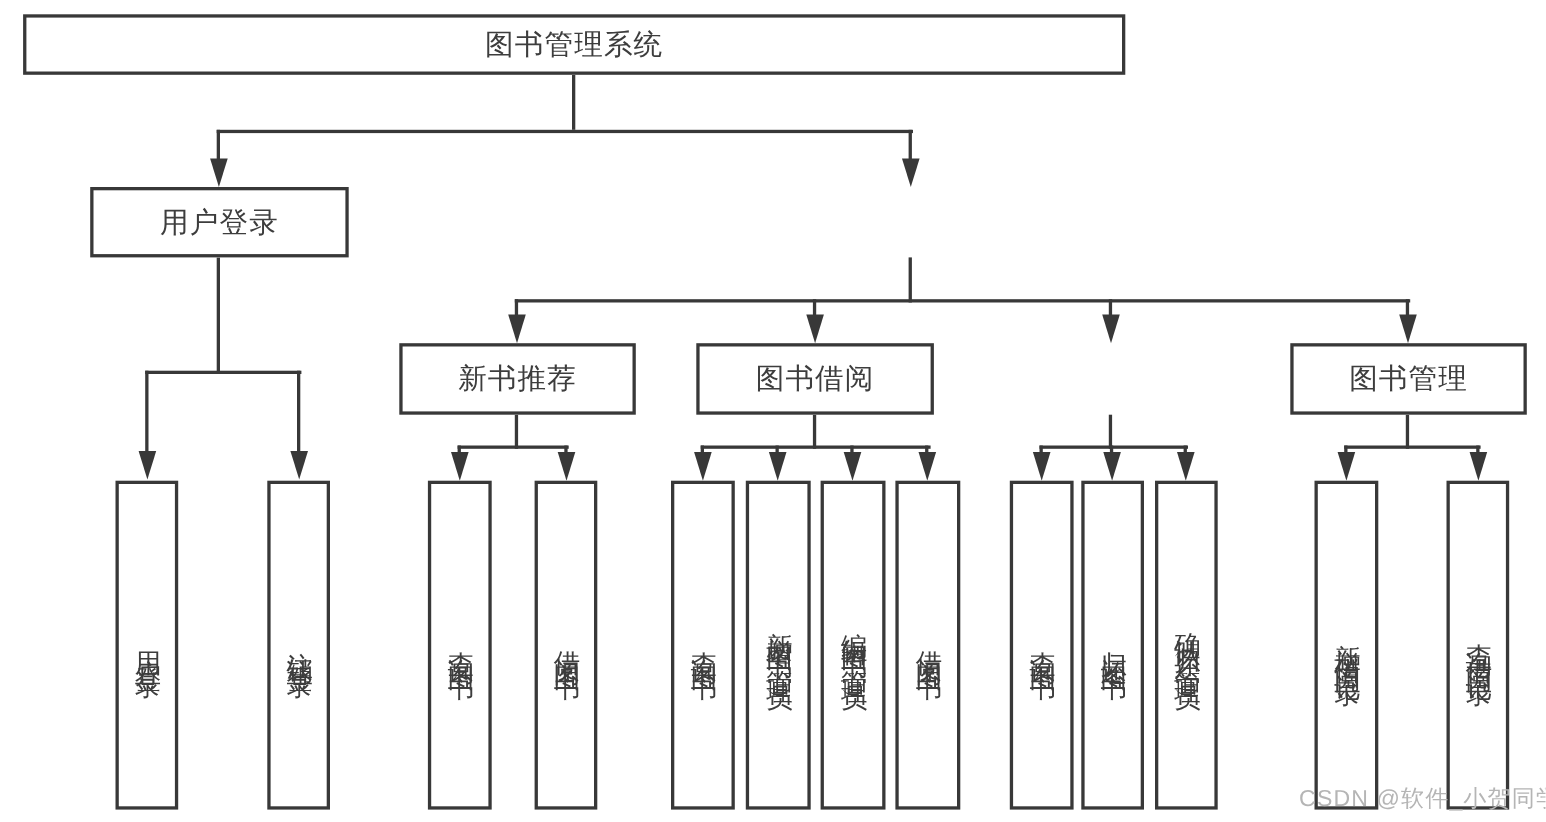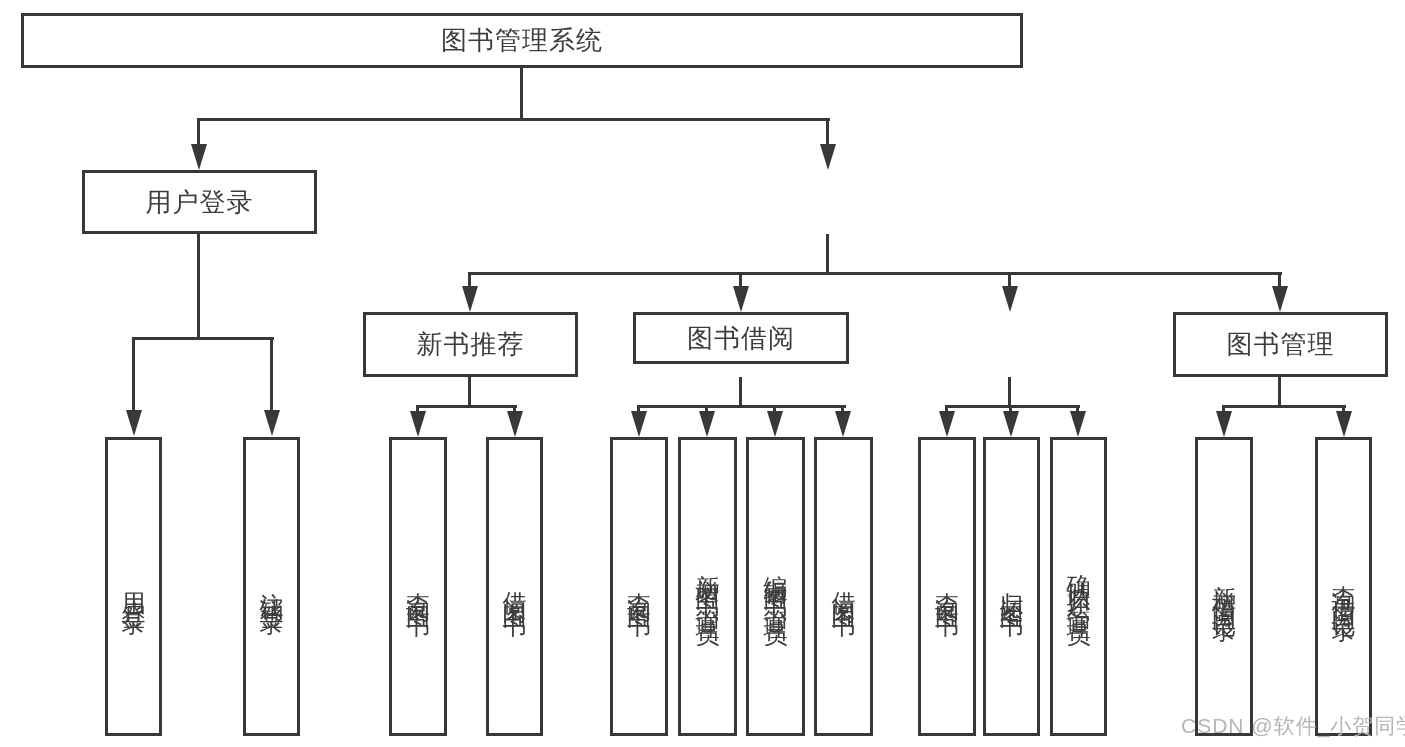--- a/index.html
+++ b/index.html
@@ -81,21 +81,21 @@
   <div class="vl" style="left:468px;top:272px;height:18px;"></div>
   <div class="ah" style="left:462px;top:286px;"></div>
   <div class="vl" style="left:739px;top:272px;height:18px;"></div>
   <div class="ah" style="left:733px;top:286px;"></div>
   <div class="vl" style="left:1008px;top:272px;height:18px;"></div>
   <div class="ah" style="left:1002px;top:286px;"></div>
   <div class="vl" style="left:1278px;top:272px;height:18px;"></div>
   <div class="ah" style="left:1272px;top:286px;"></div>
 
   <div class="box" style="left:363px;top:312px;width:215px;height:65px;font-family:Liberation Mono, monospace;">新书推荐</div>
-  <div class="box" style="left:633px;top:312px;width:216px;height:52px;">图书借阅</div>
+  <div class="box" style="left:633px;top:312px;width:216px;height:65px;">图书借阅</div>
   <div class="box" style="left:1173px;top:312px;width:215px;height:65px;">图书管理</div>
 
   <div class="vl" style="left:468px;top:377px;height:31px;"></div>
   <div class="hl" style="left:416px;top:405px;width:101px;"></div>
   <div class="vl" style="left:416px;top:405px;height:10px;"></div>
   <div class="ah" style="left:410px;top:411px;"></div>
   <div class="vl" style="left:513px;top:405px;height:10px;"></div>
   <div class="ah" style="left:507px;top:411px;"></div>
 
   <div class="vl" style="left:739px;top:377px;height:31px;"></div>

